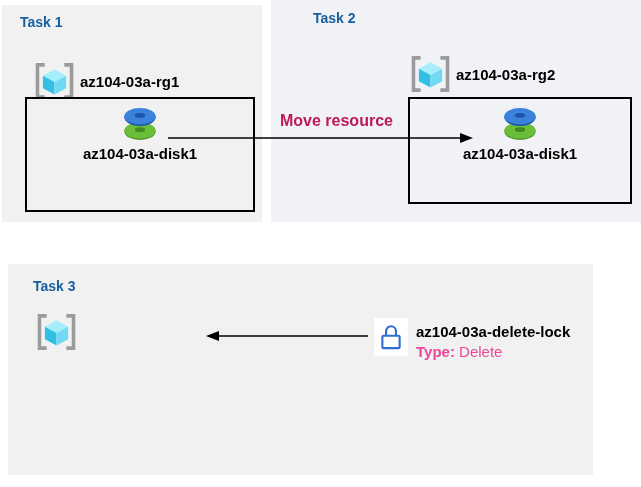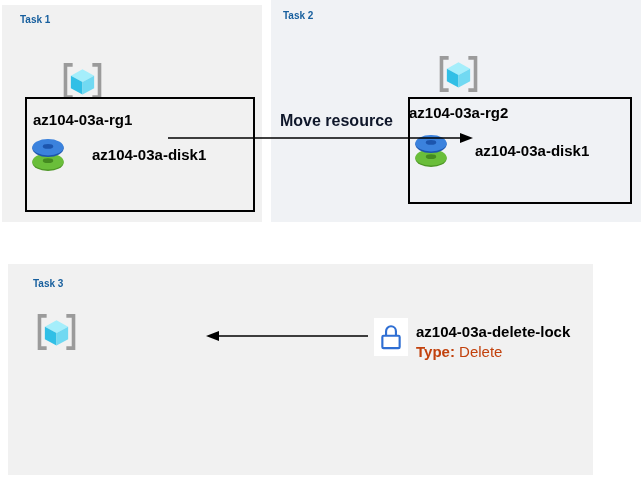--- a/index.html
+++ b/index.html
@@ -9,57 +9,57 @@
     font-family:"Liberation Sans", sans-serif;
     color:#111;
   }
   .panel { position:absolute; background:var(--panel-bg); }
   .panel-1 { left:2px;   top:5px;   width:260px; height:217px; }
   .panel-2 { left:271px; top:0;     width:370px; height:222px; background:var(--panel2-bg); }
   .panel-3 { left:8px;   top:264px; width:585px; height:211px; }
 
   .task-title {
     position:absolute; margin:0;
-    font-size:10px; font-weight:bold; color:var(--heading-blue);
+    font-size:14px; font-weight:bold; color:var(--heading-blue);
   }
   .panel-1 .task-title { left:18px; top:9px; }
-  .panel-2 .task-title { left:12px; top:10px; }
+  .panel-2 .task-title { left:42px; top:10px; }
   .panel-3 .task-title { left:25px; top:14px; }
 
-  .rg-row { position:absolute; display:flex; align-items:center; gap:10px;flex-direction:column; }
+  .rg-row { position:absolute; display:flex; align-items:center; gap:4px; }
   .panel-1 .rg-row { left:31px;  top:56px; }
   .panel-2 .rg-row { left:138px; top:54px; }
   .panel-3 .rg-row { left:27px;  top:48px; }
   .rg-icon { width:43px; height:40px; display:block; }
   .rg-label, .resource-label, .lock-name { font-size:15px; font-weight:bold; color:#000; }
 
   .resource-box {
     position:absolute; box-sizing:border-box;
     border:2px solid #000;
-    display:flex; flex-direction:row; align-items:center;
-    padding-top:0; gap:23px;
+    display:flex; flex-direction:column; align-items:center;
+    padding-top:7px; gap:3px;
   }
   .panel-1 .resource-box { left:23px;  top:92px; width:230px; height:115px; }
   .panel-2 .resource-box { left:137px; top:97px; width:224px; height:107px; }
   .panel-3 .resource-box { left:17px;  top:97px; width:229px; height:102px; }
   .disk-icon { width:42px; height:36px; display:block; }
 
   .move-label {
     position:absolute; left:280px; top:112px;
-    font-size:16px; font-weight:bold; color:#0f172a;
+    font-size:16px; font-weight:bold; color:#be185d;
   }
   .arrow { position:absolute; overflow:visible; }
   .move-arrow { left:168px; top:130px; }
   .lock-arrow { left:206px; top:329px; }
 
   .lock-annotation { position:absolute; left:374px; top:314px; display:flex; gap:8px; align-items:center; }
   .lock-iconbox { width:34px; height:38px; background:#fff; display:flex; align-items:center; justify-content:center; }
   .lock-icon { width:28px; height:32px; display:block; }
   .lock-text { margin-top:9px; }
-  .lock-type { font-size:15px; margin-top:3px; color:#c2410c; }
+  .lock-type { font-size:15px; margin-top:3px; color:#ec4899; }
   .lock-type b { font-weight:bold; }
 
   .defs-hidden { position:absolute; width:0; height:0; overflow:hidden; }
 </style>
 </head>
 <body>
 
 <svg class="defs-hidden" aria-hidden="true">
   <defs>
     <symbol id="icon-rg" viewBox="0 0 48 44">

